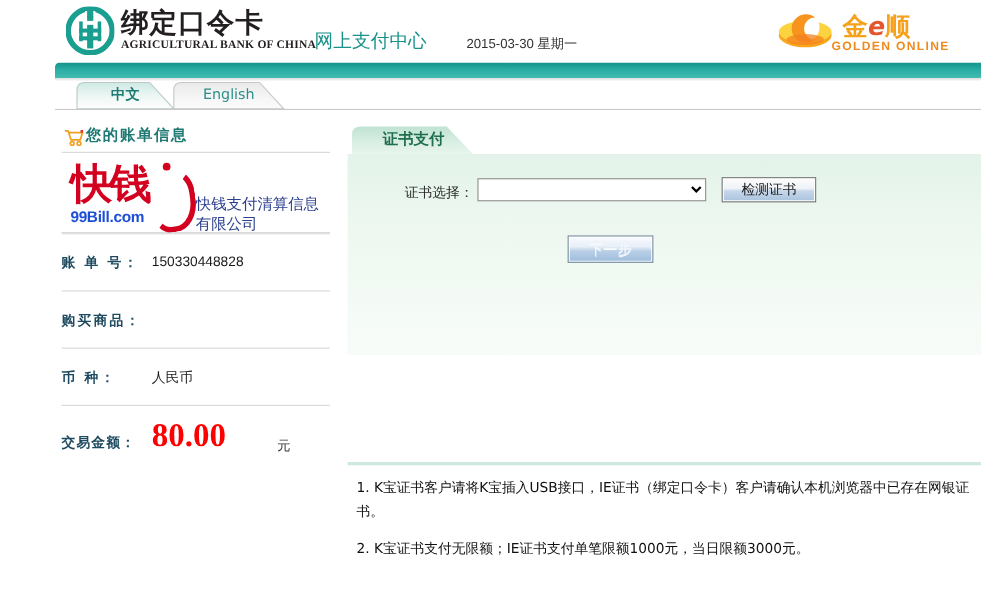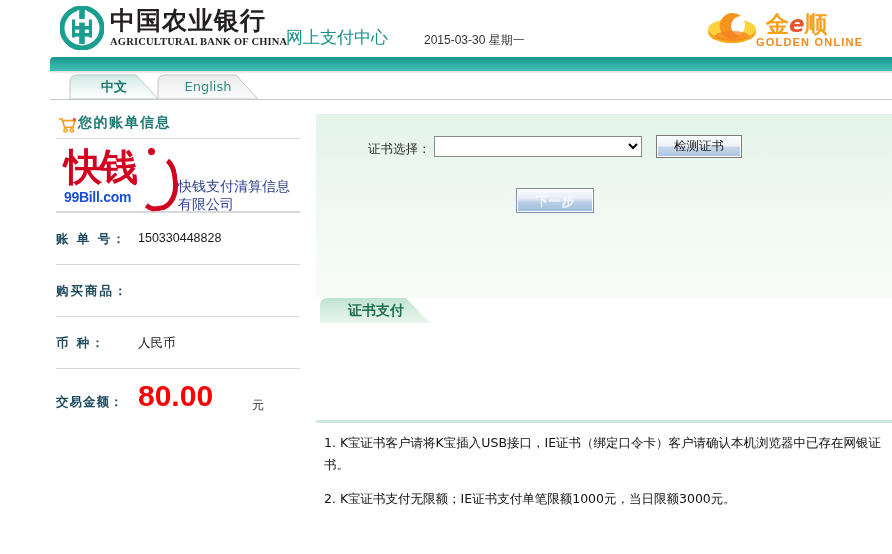--- a/index.html
+++ b/index.html
@@ -279,21 +279,21 @@
     font-family: "DejaVu Sans", sans-serif;
     font-size: 12.5px;
     font-weight: bold;
     color: #1e4a5f;
     letter-spacing: 1px;
     white-space: nowrap;
   }
   #amount-value {
     position: absolute;
     left: 88px; top: 10px;
-    font-family: Liberation Sans, sans-serif;
+    font-family: Liberation Serif, serif;
     font-size: 30px;
     font-weight: bold;
     color: #ff0000;
     white-space: nowrap;
     text-align: right;
   }
   #amount-unit {
     position: absolute;
     left: 202px; top: 28px;
     font-family: "DejaVu Sans", sans-serif;
@@ -417,21 +417,21 @@
       <rect x="19.2" y="6" width="5.6" height="32" fill="#1a9e8f"></rect>
       <rect x="12" y="13" width="20" height="3.6" fill="#ffffff"></rect>
       <rect x="12" y="20" width="20" height="3.6" fill="#1a9e8f"></rect>
       <rect x="12" y="27" width="20" height="3.6" fill="#1a9e8f"></rect>
       <rect x="12" y="13.5" width="3.2" height="18" fill="#1a9e8f"></rect>
       <rect x="28.8" y="13.5" width="3.2" height="18" fill="#1a9e8f"></rect>
       <rect x="17.4" y="4" width="9.2" height="5" fill="#ffffff"></rect>
       <rect x="19.2" y="4" width="5.6" height="6" fill="#1a9e8f"></rect>
     </svg>
     <div class="abc-wordmark">
-      <div class="abc-cn">中国农业银行</div>
+      <div class="abc-cn">绑定口令卡</div>
       <div class="abc-en">AGRICULTURAL BANK OF CHINA</div>
     </div>
   </div>
 
   <div id="header-center-title">网上支付中心</div>
   <div id="header-date">2015-03-30 星期一</div>
 
   <div id="golden-logo">
     <svg width="52" height="38" viewBox="0 0 52 38" style="position:absolute;left:0;top:1px;">
       <ellipse cx="26" cy="22" rx="24" ry="11" fill="#f9a61a"></ellipse>
@@ -525,45 +525,45 @@
   <div class="sep-line"></div>
 
   <div id="amount-row">
     <div id="amount-label">交易金额：</div>
     <div id="amount-value">80.00</div>
     <div id="amount-unit">元</div>
   </div>
 </div>
 
 <div id="right-panel">
-
-  <div id="cert-form-panel">
-    <div id="cert-select-label">证书选择：</div>
-    <select id="cert-select">
-      <option></option>
-    </select>
-    <button id="check-cert-button">检测证书</button>
-    <button id="next-step-button">下一步</button>
-  </div>
 
   <div id="pay-tabs">
     <div id="tab-cert-pay">
       <svg class="tab-shape" viewBox="0 0 112 26" preserveAspectRatio="none">
         <defs>
           <linearGradient id="gPayTab" x1="0" y1="0" x2="0" y2="1">
             <stop offset="0%" stop-color="#bfe3d3"></stop>
             <stop offset="55%" stop-color="#d9eee3"></stop>
             <stop offset="100%" stop-color="#e8f5ec"></stop>
           </linearGradient>
         </defs>
         <path d="M0,26 L0,8 Q0,1 8,1 L86,1 L110,26 Z" fill="url(#gPayTab)"></path>
       </svg>
       <span class="tab-text">证书支付</span>
     </div>
   </div>
 
+  <div id="cert-form-panel">
+    <div id="cert-select-label">证书选择：</div>
+    <select id="cert-select">
+      <option></option>
+    </select>
+    <button id="check-cert-button">检测证书</button>
+    <button id="next-step-button">下一步</button>
+  </div>
+
   <div id="help-divider"></div>
 
   <div id="help-block">
     <div class="help-item">1. K宝证书客户请将K宝插入USB接口，IE证书（绑定口令卡）客户请确认本机浏览器中已存在网银证书。</div>
     <div class="help-item">2. K宝证书支付无限额；IE证书支付单笔限额1000元，当日限额3000元。</div>
   </div>
 </div>
 
 </body></html>

